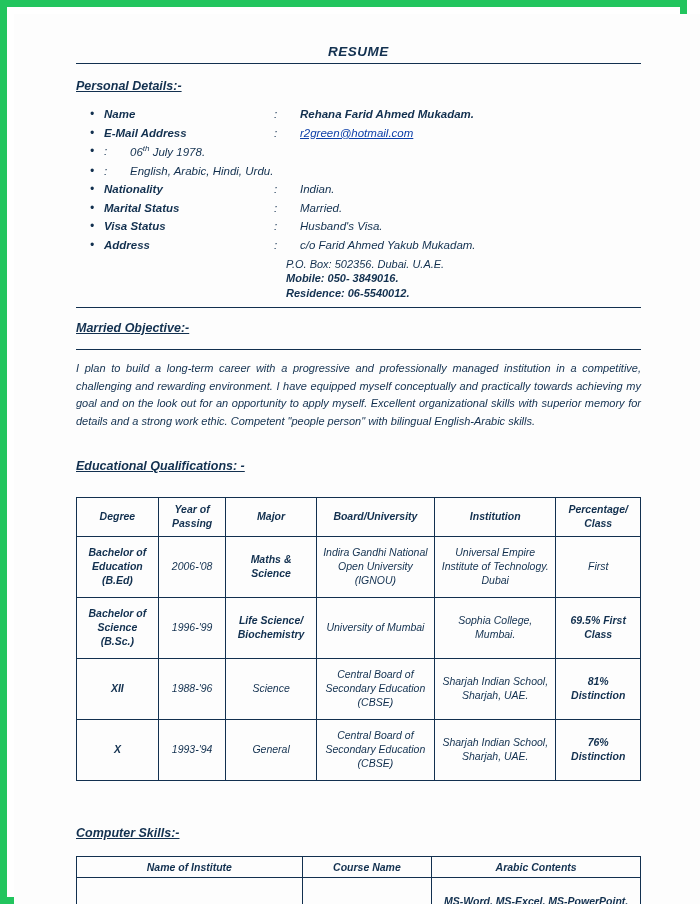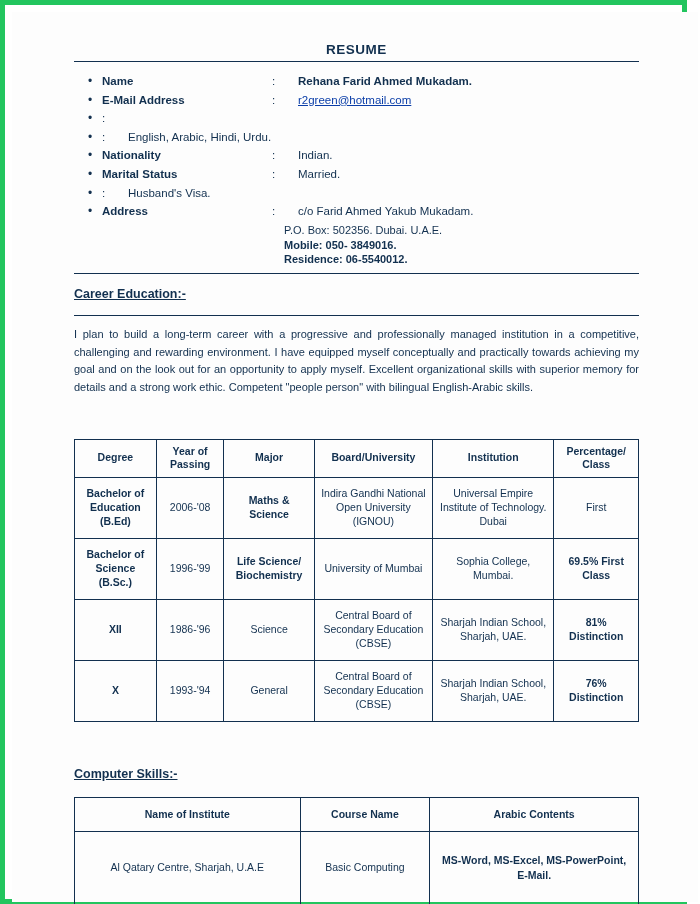--- a/index.html
+++ b/index.html
@@ -12,22 +12,23 @@
     background: #ffffff;
     font-family: "Liberation Sans", sans-serif;
     overflow: hidden;
   }
   .page-frame {
     position: absolute;
     left: 0; top: 0;
     width: 687px;
     height: 904px;
     box-sizing: border-box;
-    border: 5px solid #22c55e;
+    border: 7px solid #22c55e;
     background: #ffffff;
+    font-style: italic;
   }
   .paper {
     position: absolute;
     left: 7px; top: 7px;
     width: 686px;
     height: 890px;
     background: #fdfdfd;
     box-sizing: border-box;
   }
   .content {
@@ -153,98 +154,106 @@
     width: 100%;
     margin-top: 8px;
     table-layout: fixed;
   }
   table.skills th, table.skills td {
     border: 1px solid #12304f;
     font-size: 10.5px;
     color: #12304f;
     text-align: center;
     vertical-align: middle;
-    padding: 9px 6px;
+    padding: 3px 6px;
     line-height: 1.4;
   }
   table.skills th { font-weight: bold; }
   .skills-body td { height: 54px; }
 </style>
 </head>
 <body>
 
 <div class="page-frame">
   <div class="paper">
     <div class="content">
 
       <div class="doc-title">RESUME</div>
       <div class="title-rule"></div>
 
+      <div class="section-head-wrap">
+        <span class="section-head">Personal Details:-</span>
+      </div>
 
       <ul class="pd-list">
         <li class="pd-row">
           <span class="bullet">•</span>
           <span class="pd-label">Name</span>
           <span class="pd-colon">:</span>
           <span class="pd-value bold">Rehana  Farid Ahmed  Mukadam.</span>
         </li>
         <li class="pd-row">
           <span class="bullet">•</span>
           <span class="pd-label">E-Mail Address</span>
           <span class="pd-colon">:</span>
           <span class="pd-value"><span class="email-link">r2green@hotmail.com</span></span>
         </li>
         <li class="pd-row">
           <span class="bullet">•</span>
           <span class="pd-colon">:</span>
+          <span class="pd-value"><span>06</span><span class="sup">th</span><span> July 1978.</span></span>
         </li>
         <li class="pd-row">
           <span class="bullet">•</span>
           <span class="pd-colon">:</span>
           <span class="pd-value">English, Arabic, Hindi, Urdu.</span>
         </li>
         <li class="pd-row">
           <span class="bullet">•</span>
           <span class="pd-label">Nationality</span>
           <span class="pd-colon">:</span>
           <span class="pd-value">Indian.</span>
         </li>
         <li class="pd-row">
           <span class="bullet">•</span>
           <span class="pd-label">Marital Status</span>
           <span class="pd-colon">:</span>
           <span class="pd-value">Married.</span>
         </li>
         <li class="pd-row">
           <span class="bullet">•</span>
+          <span class="pd-label">Visa Status</span>
           <span class="pd-colon">:</span>
           <span class="pd-value">Husband's Visa.</span>
         </li>
         <li class="pd-row">
           <span class="bullet">•</span>
           <span class="pd-label">Address</span>
           <span class="pd-colon">:</span>
           <span class="pd-value">c/o Farid Ahmed Yakub Mukadam.</span>
         </li>
       </ul>
 
       <div class="addr-extra">P.O. Box: 502356. Dubai. U.A.E.</div>
       <div class="addr-extra bold">Mobile: 050- 3849016.</div>
       <div class="addr-extra bold">Residence: 06-5540012.</div>
 
       <div class="rule"></div>
 
       <div class="section-head-wrap">
-        <span class="section-head">Career Education:-</span>
+        <span class="section-head">Married Objective:-</span>
       </div>
       <div class="rule"></div>
       <div class="objective">I plan to build a long-term career with a progressive and professionally managed institution in a competitive, challenging and rewarding environment. I have equipped myself conceptually and practically towards achieving my goal and on the look out for an opportunity to apply myself. Excellent organizational skills with superior memory for details and a strong work ethic. Competent "people person" with bilingual English-Arabic skills.</div>
 
       <div class="spacer-lg"></div>
 
+      <div class="section-head-wrap">
+        <span class="section-head">Educational Qualifications: -</span>
+      </div>
 
       <table class="grid">
         <colgroup>
           <col style="width:14.5%">
           <col style="width:12%">
           <col style="width:16%">
           <col style="width:21%">
           <col style="width:21.5%">
           <col style="width:15%">
         </colgroup>
@@ -270,21 +279,21 @@
           <tr>
             <td class="b tall">Bachelor of Science (B.Sc.)</td>
             <td class="tall">1996-'99</td>
             <td class="b tall">Life Science/ Biochemistry</td>
             <td class="tall">University of Mumbai</td>
             <td class="tall">Sophia College, Mumbai.</td>
             <td class="b tall">69.5% First Class</td>
           </tr>
           <tr>
             <td class="b tall">XII</td>
-            <td class="tall">1986-'96</td>
+            <td class="tall">1988-'96</td>
             <td class="tall">Science</td>
             <td class="tall">Central Board of Secondary Education (CBSE)</td>
             <td class="tall">Sharjah Indian School, Sharjah, UAE.</td>
             <td class="b tall">81% Distinction</td>
           </tr>
           <tr>
             <td class="b tall">X</td>
             <td class="tall">1993-'94</td>
             <td class="tall">General</td>
             <td class="tall">Central Board of Secondary Education (CBSE)</td>

